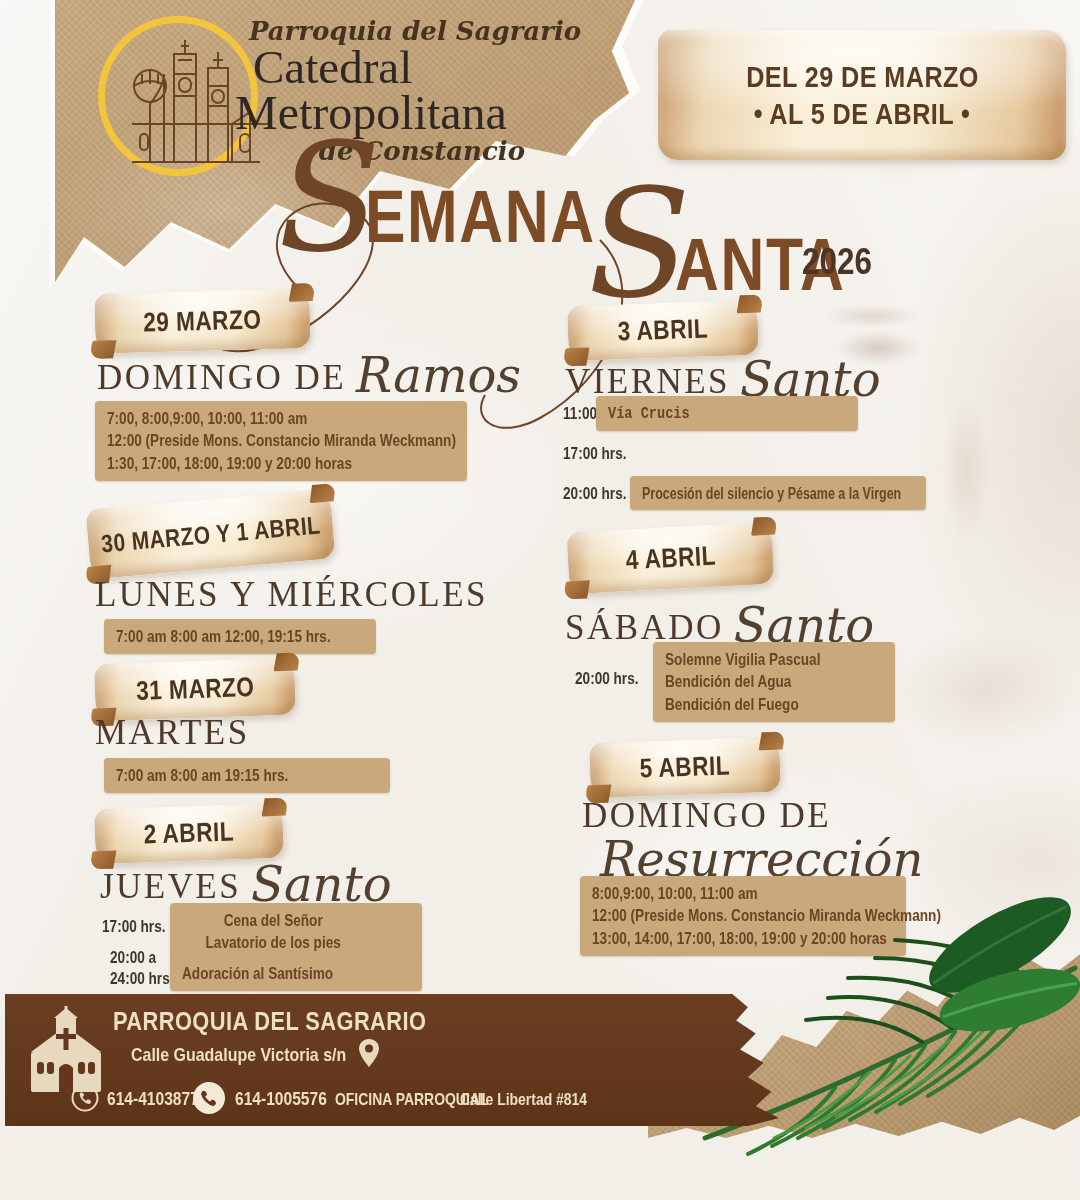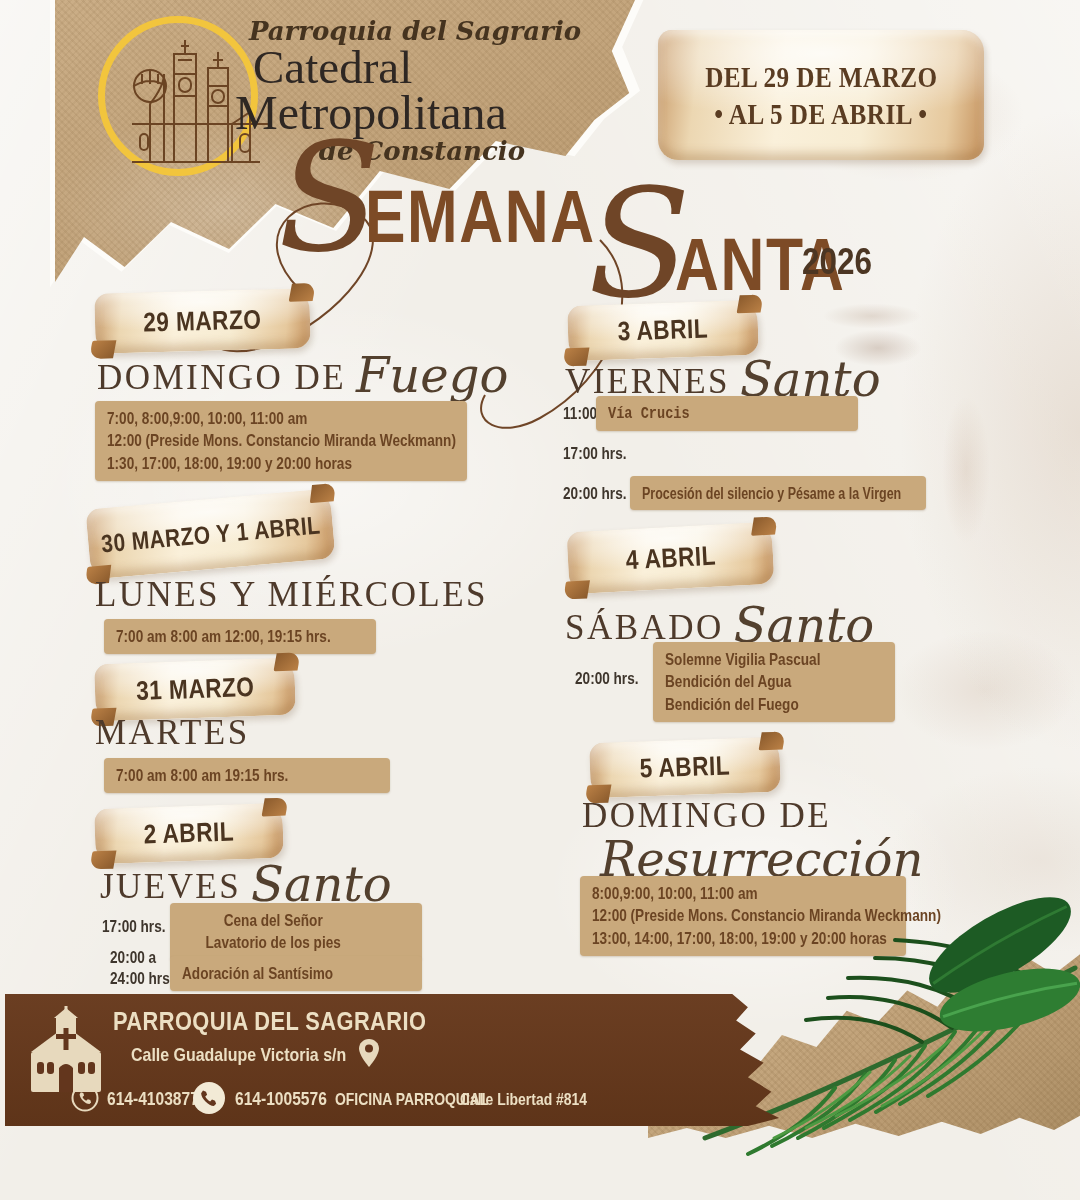--- a/index.html
+++ b/index.html
@@ -115,21 +115,21 @@
     <rect x="128" y="100" width="10" height="18" rx="5"></rect>
     <rect x="28" y="100" width="8" height="16" rx="4"></rect>
   </svg>
   <div class="logo-text">
     <div class="logo-parish">Parroquia del Sagrario</div>
     <div class="logo-catedral">Catedral</div>
     <div class="logo-metro">Metropolitana</div>
     <div class="logo-sub">de Constancio</div>
   </div>
 
-  <div class="scroll big" style="left:658px;top:30px;width:326px;height:130px;font-family:Liberation Serif, serif;">
+  <div class="scroll big" style="left:658px;top:30px;width:408px;height:130px;">
     <span class="cond center">DEL 29 DE MARZO</span>
     <span class="cond center">• AL 5 DE ABRIL •</span>
   </div>
 
   <svg class="flourish" style="left:180px;top:160px;" width="560" height="300" viewBox="0 0 560 300">
     <path d="M120 130 C60 70 130 20 180 55 C220 85 160 160 90 185 C40 203 10 180 30 150" stroke="#6f4527" stroke-width="2" fill="none"></path>
     <path d="M420 80 C470 130 430 220 360 258 C320 280 290 262 305 235" stroke="#6f4527" stroke-width="2" fill="none"></path>
   </svg>
   <div class="title-part" style="left:278px;top:142px;">
     <span class="title-script">S</span>
@@ -138,21 +138,21 @@
   <div class="title-part" style="left:588px;top:188px;">
     <span class="title-script">S</span>
     <span class="title-caps" style="margin-top:34px;">ANTA</span>
   </div>
   <div class="title-year">2026</div>
 
   <div class="scroll banner-date" style="left:95px;top:291px;width:215px;height:60px;transform:rotate(-1.5deg);">
     <span class="cond center">29 MARZO</span>
   </div>
   <div class="heading" style="left:97px;top:344px;">
-    <span class="serif">DOMINGO DE</span><span class="script big">Fuego</span>
+    <span class="serif">DOMINGO DE</span><span class="script big">Ramos</span>
   </div>
   <div class="sched-box" style="left:95px;top:401px;width:348px;">
     <span class="cond">7:00, 8:00,9:00, 10:00, 11:00 am</span>
     <span class="cond">12:00 (Preside Mons. Constancio Miranda Weckmann)</span>
     <span class="cond">1:30, 17:00, 18:00, 19:00 y 20:00 horas</span>
   </div>
 
   <div class="scroll banner-date" style="left:88px;top:499px;width:245px;height:70px;transform:rotate(-5deg);">
     <span class="cond center" style="font-size:25px;">30 MARZO Y 1 ABRIL</span>
   </div>

